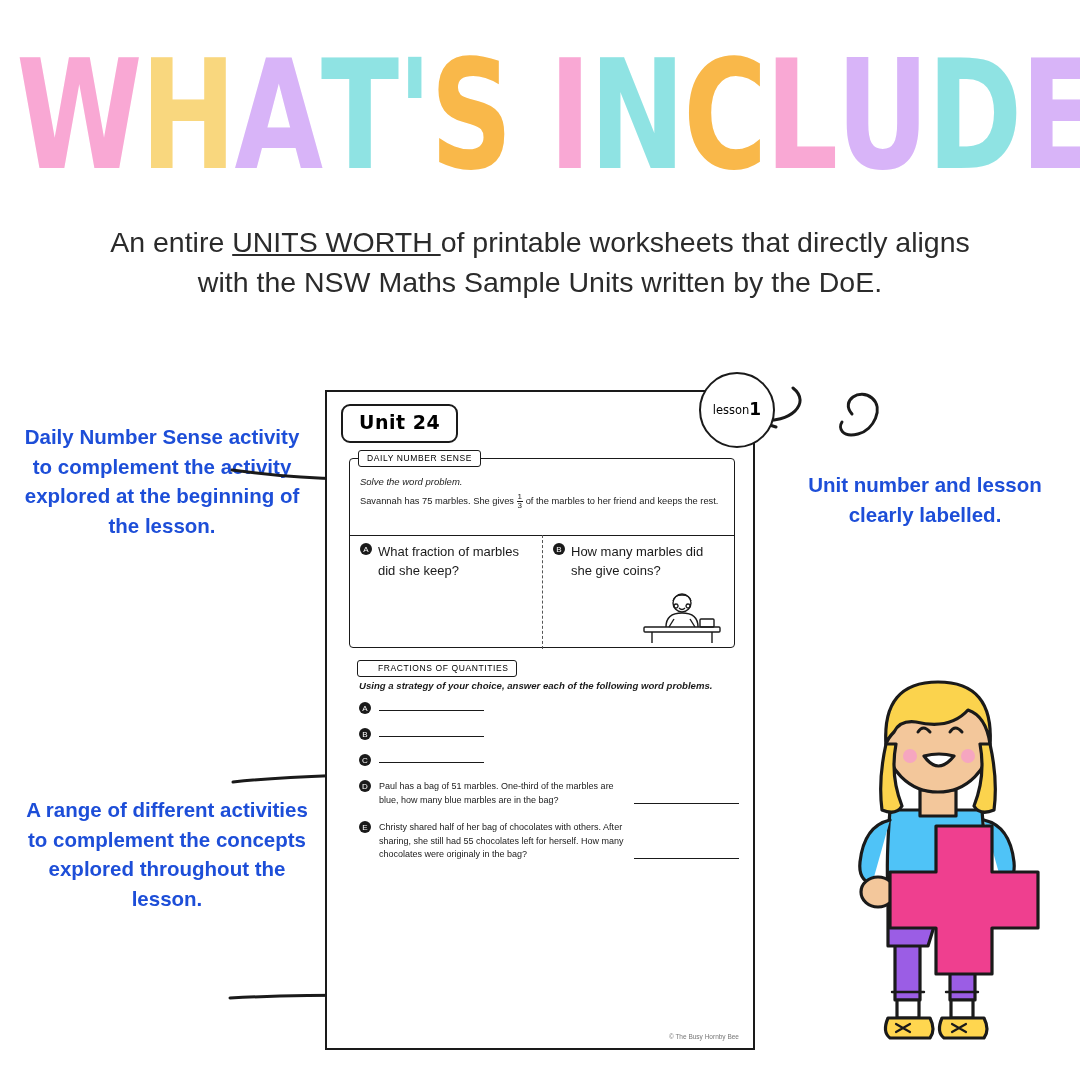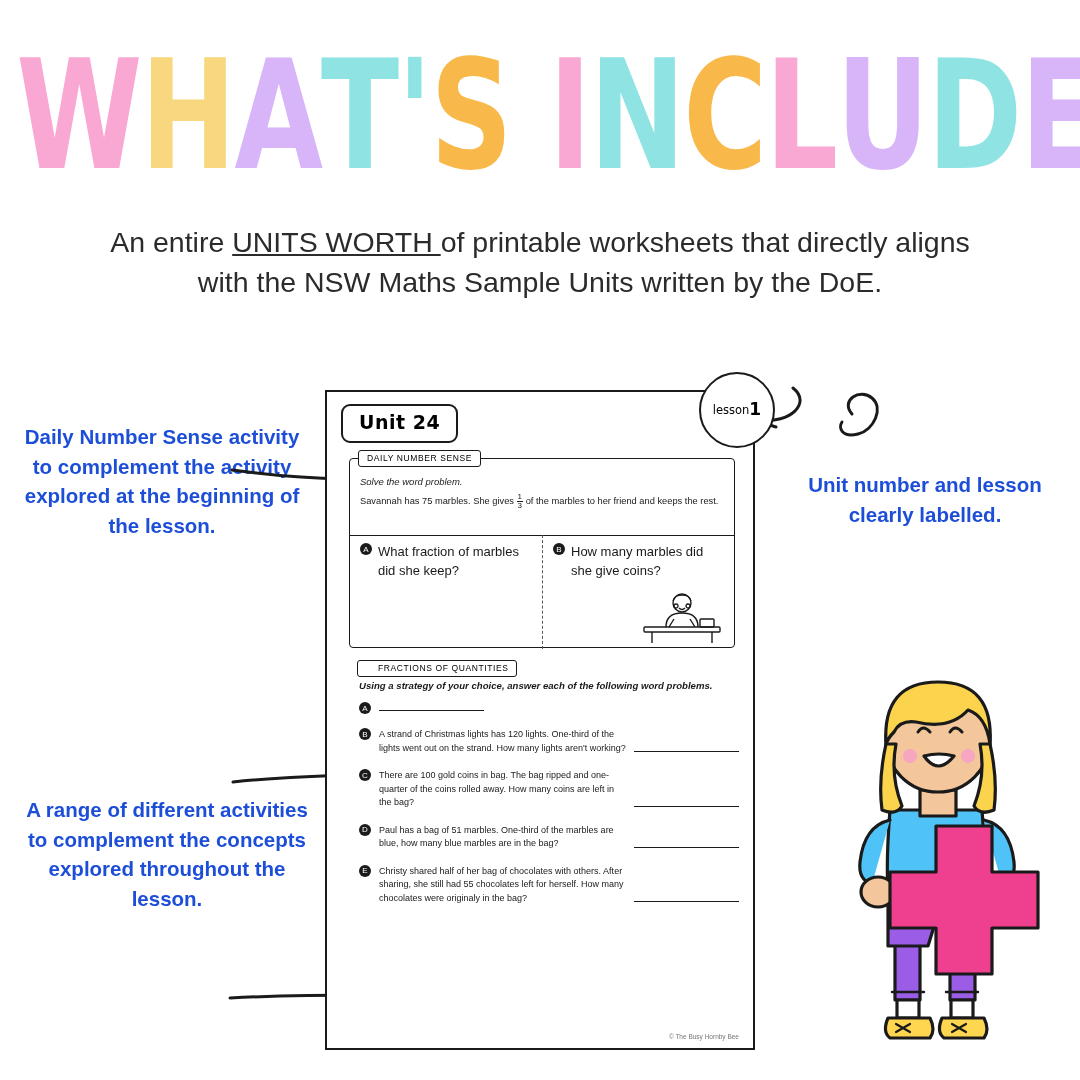--- a/index.html
+++ b/index.html
@@ -206,26 +206,24 @@
   <div class="sec-label fq-label">FRACTIONS OF QUANTITIES</div>
   <div class="fq-instr">Using a strategy of your choice, answer each of the following word problems.</div>
 
   <div class="fq-list">
     <div class="fq-item">
       <span class="bullet">A</span>
       <span class="ansline"></span>
     </div>
     <div class="fq-item">
       <span class="bullet">B</span>
-      <span class="qtext">A strand of Christmas lights has 120 lights. One-third of the lights went out on the strand. How many lights aren't working?</span>
       <span class="ansline"></span>
     </div>
     <div class="fq-item">
       <span class="bullet">C</span>
-      <span class="qtext">There are 100 gold coins in bag. The bag ripped and one-quarter of the coins rolled away. How many coins are left in the bag?</span>
       <span class="ansline"></span>
     </div>
     <div class="fq-item">
       <span class="bullet">D</span>
       <span class="qtext">Paul has a bag of 51 marbles. One-third of the marbles are blue, how many blue marbles are in the bag?</span>
       <span class="ansline"></span>
     </div>
     <div class="fq-item">
       <span class="bullet">E</span>
       <span class="qtext">Christy shared half of her bag of chocolates with others. After sharing, she still had 55 chocolates left for herself. How many chocolates were originaly in the bag?</span>

